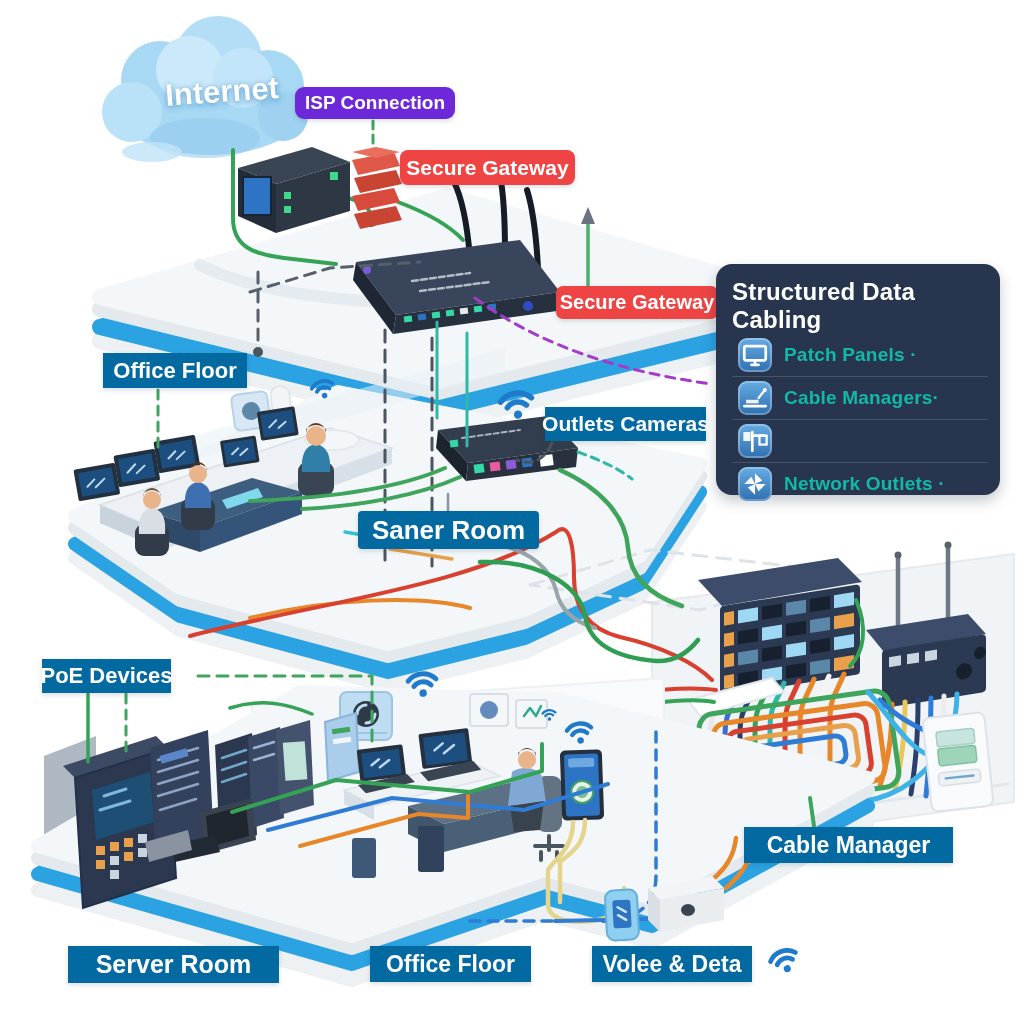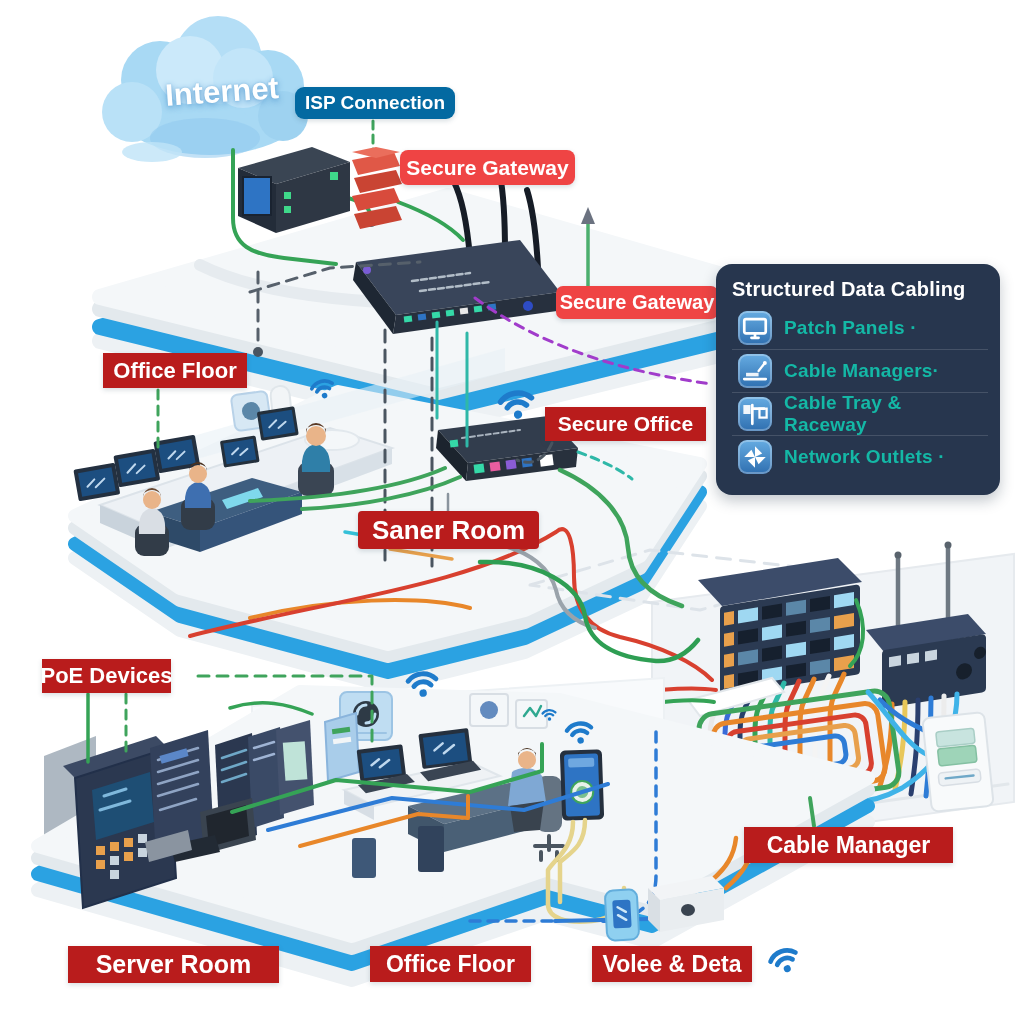--- a/index.html
+++ b/index.html
@@ -3,30 +3,30 @@
 <meta charset="utf-8">
 <style>
   html,body{margin:0;padding:0;background:#fff;}
   #stage{position:relative;width:1024px;height:1024px;background:#ffffff;overflow:hidden;
          font-family:"Liberation Sans",sans-serif;}
   #scene{position:absolute;left:0;top:0;}
   #scene path,#scene polyline{stroke-linecap:round;stroke-linejoin:round;}
   .badge{position:absolute;display:flex;align-items:center;justify-content:center;
          color:#fff;font-weight:700;white-space:nowrap;
          box-shadow:0 2px 5px rgba(40,70,90,.18);}
-  .green{background:#b91c1c;}
-  .teal{background:#0369a1;}
+  .green{background:#0369a1;}
+  .teal{background:#6d28d9;}
   .blue{background:#ef4444;}
   #cloud-label{position:absolute;left:142px;top:74px;width:160px;text-align:center;
          color:#fff;font-weight:700;font-size:31px;transform:rotate(-4deg);
          text-shadow:0 2px 6px rgba(80,150,205,.9),0 0 2px rgba(120,180,225,.8);}
   #legend{position:absolute;left:716px;top:264px;width:284px;height:231px;background:#27364E;
          border-radius:16px;box-shadow:0 6px 14px rgba(20,40,60,.25);
          padding:12px 12px 8px 16px;box-sizing:border-box;}
-  .legend-title{color:#fff;font-size:20px;font-weight:700;margin:2px 0 6px 0;letter-spacing:.2px;}
+  .legend-title{color:#fff;font-size:24px;font-weight:700;margin:2px 0 0 0;letter-spacing:.2px;}
   .legend-row{display:flex;align-items:center;height:42px;border-top:1px solid rgba(255,255,255,.14);}
   .legend-row.first{border-top:none;}
   .legend-icon{width:34px;height:34px;border-radius:9px;flex:0 0 34px;margin:0 12px 0 6px;
          background:linear-gradient(180deg,#66ACE2,#2F6FB0);
          box-shadow:inset 0 0 0 2px rgba(255,255,255,.28);
          display:flex;align-items:center;justify-content:center;}
   .legend-label{color:#14b8a6;font-size:19px;font-weight:700;letter-spacing:.2px;}
 </style>
 </head>
 <body>
@@ -483,21 +483,21 @@
     <path d="M810,798 L814,826" fill="none" stroke="#3FA45C" stroke-width="4"></path>
   </g>
 </svg>
 
 <div id="cloud-label">Internet</div>
 
 <div class="badge teal" style="left:295px;top:87px;width:160px;height:32px;border-radius:9px;font-size:19px">ISP Connection</div>
 <div class="badge blue" style="left:400px;top:150px;width:175px;height:35px;border-radius:8px;font-size:21px">Secure Gateway</div>
 <div class="badge blue" style="left:556px;top:286px;width:162px;height:33px;border-radius:7px;font-size:20px">Secure Gateway</div>
 <div class="badge green" style="left:103px;top:353px;width:144px;height:35px;font-size:22px">Office Floor</div>
-<div class="badge green" style="left:545px;top:407px;width:161px;height:34px;font-size:21px">Secure Office</div>
+<div class="badge green" style="left:545px;top:407px;width:161px;height:34px;font-size:21px">Outlets Cameras</div>
 <div class="badge green" style="left:358px;top:511px;width:181px;height:38px;border-radius:4px;font-size:26px">Saner Room</div>
 <div class="badge green" style="left:42px;top:659px;width:129px;height:34px;font-size:22px">PoE Devices</div>
 <div class="badge green" style="left:744px;top:827px;width:209px;height:36px;font-size:23px">Cable Manager</div>
 <div class="badge green" style="left:68px;top:946px;width:211px;height:37px;font-size:25px">Server Room</div>
 <div class="badge green" style="left:370px;top:946px;width:161px;height:36px;font-size:23px">Office Floor</div>
 <div class="badge green" style="left:592px;top:946px;width:160px;height:36px;font-size:23px">Volee &amp; Deta</div>
 
 <div id="legend">
   <div class="legend-title">Structured Data Cabling</div>
   <div class="legend-row first">
@@ -521,21 +521,20 @@
     <span class="legend-label">Cable Managers·</span>
   </div>
   <div class="legend-row">
     <span class="legend-icon">
       <svg width="34" height="34" viewBox="0 0 38 38">
             <rect x="6" y="9" width="8" height="10" fill="#fff" opacity=".92"></rect>
             <path d="M16,9 V30 M16,13 H29" stroke="#fff" stroke-width="3" stroke-linecap="round" fill="none"></path>
             <rect x="24" y="13" width="8" height="10" fill="none" stroke="#fff" stroke-width="2.5"></rect>
           </svg>
     </span>
-    <span class="legend-label">Cable Tray &amp; Raceway</span>
   </div>
   <div class="legend-row">
     <span class="legend-icon">
       <svg width="34" height="34" viewBox="0 0 38 38">
             <g fill="#fff">
               <polygon points="19,7 27,15 19,19"></polygon>
               <polygon points="7,19 15,11 19,19"></polygon>
               <polygon points="19,31 11,23 19,19"></polygon>
               <polygon points="31,19 23,27 19,19"></polygon>
             </g>

